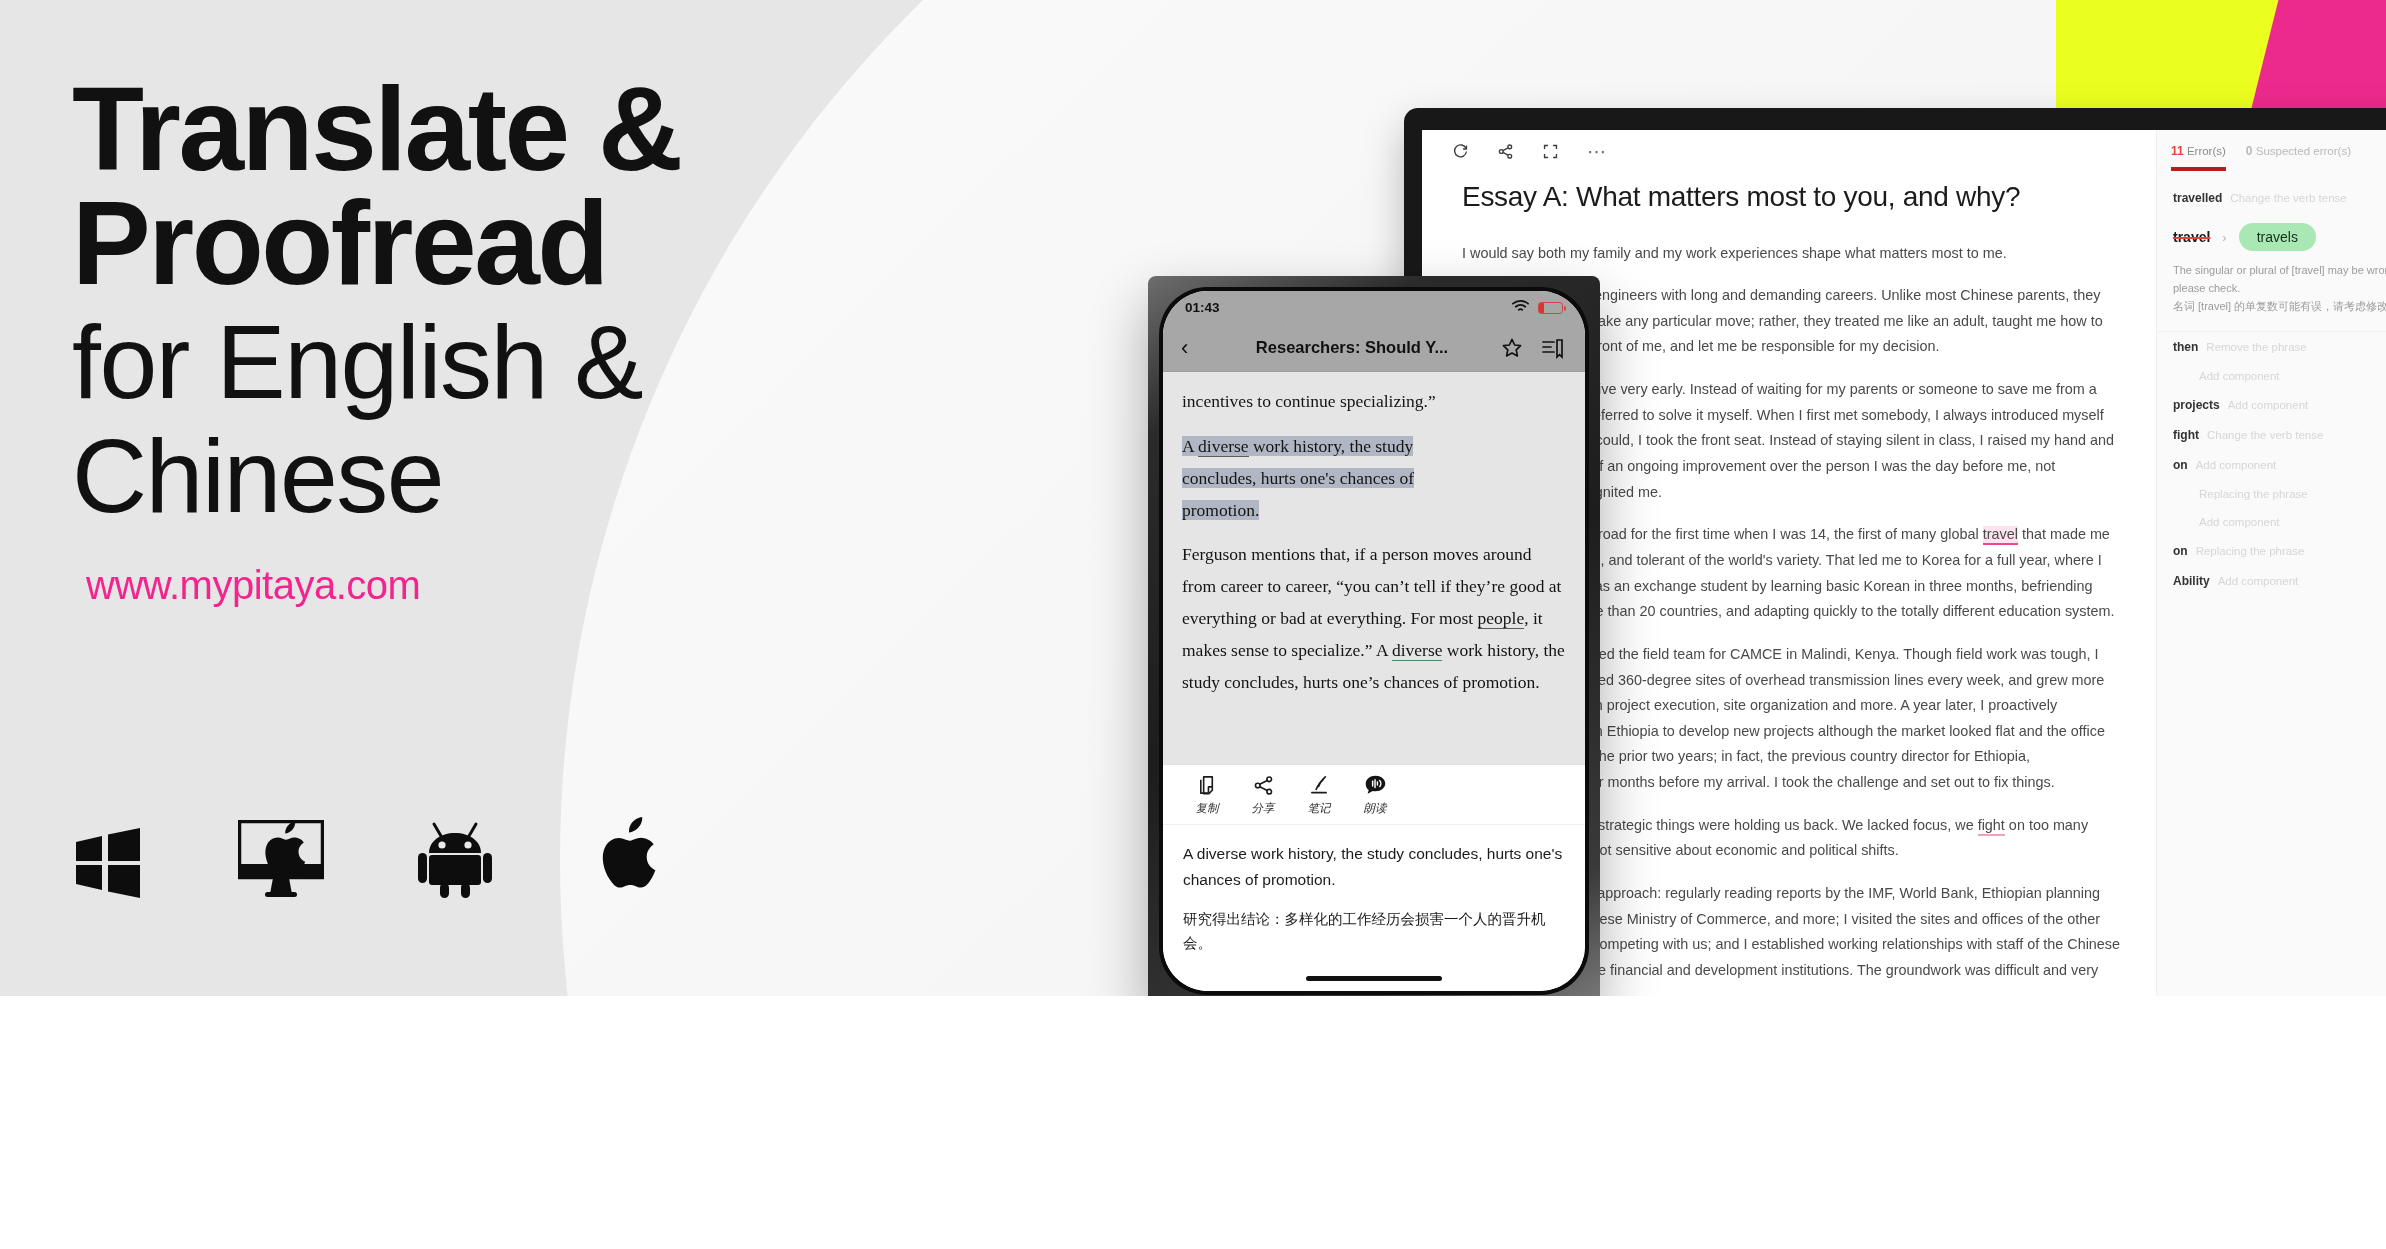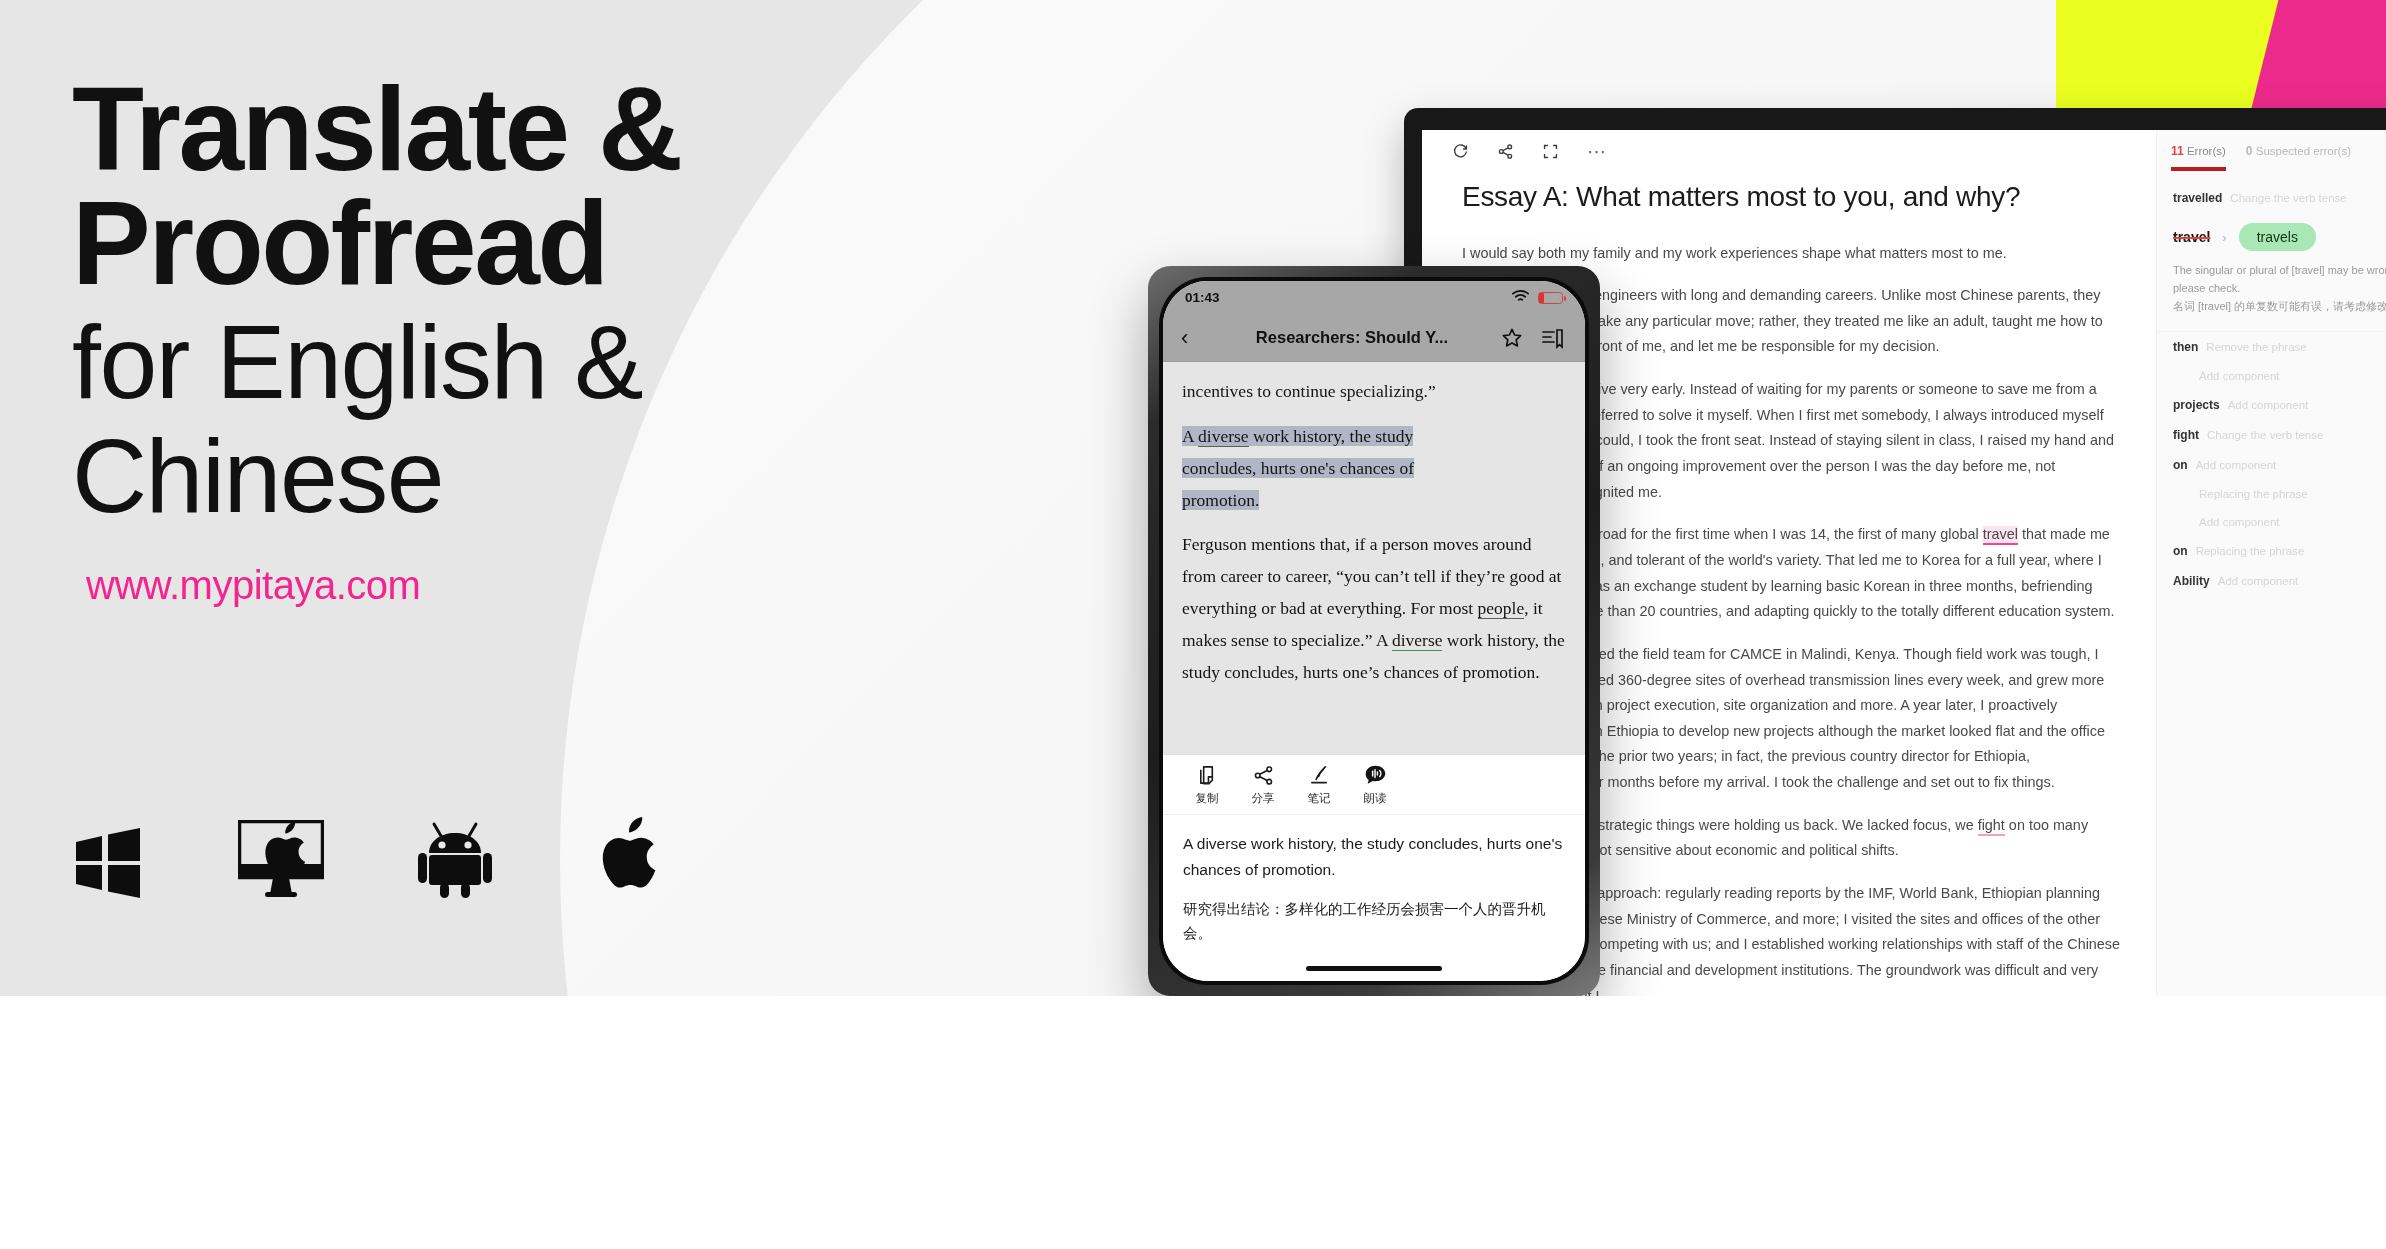--- a/index.html
+++ b/index.html
@@ -223,24 +223,24 @@
     border-radius: 16px;
     padding: 6px 18px;
     font-size: 14px; font-weight: 500;
   }
   .fix-desc { font-size: 11px; color: #9b9b9b; line-height: 1.65; }
   .fix-desc-cn { font-size: 11px; color: #9b9b9b; line-height: 1.65; }
 
   
   .phone {
     position: absolute;
-    left: 1148px; top: 266px;
+    left: 1148px; top: 276px;
     width: 452px; height: 730px;
     background: linear-gradient(150deg,#6d6d6d 0%,#2b2b2b 16%,#1d1d1d 50%,#3a3a3a 86%,#7a7a7a 100%);
-    border-radius: 22px;
+    border-radius: 8px;
     padding: 11px;
     box-shadow: 0 26px 58px rgba(0,0,0,.32);
   }
   .phone-inner {
     width: 100%; height: 100%;
     background: #0b0b0b;
     border-radius: 48px;
     padding: 4px;
     overflow: hidden;
   }
@@ -316,21 +316,21 @@
   .u-green { border-bottom: 1px solid #4d8c62; }
   .action-bar {
     flex: 0 0 auto;
     background: #fff;
     border-top: 1px solid #e0e0e0;
     display: flex; gap: 4px;
     padding: 9px 18px 8px 18px;
   }
   .action-item {
     width: 52px;
-    display: flex; flex-direction: column; align-items: center; gap: 4px;
+    display: flex; flex-direction: column; align-items: center; gap: 4px; font-style: italic;
   }
   .action-item .lbl { font-size: 11.5px; color: #2b2b2b; }
   .action-item svg { display: block; }
   .trans-panel {
     flex: 0 0 auto;
     background: #fff;
     padding: 16px 20px 10px 20px;
     border-top: 1px solid #f0f0f0;
   }
   .trans-en {

